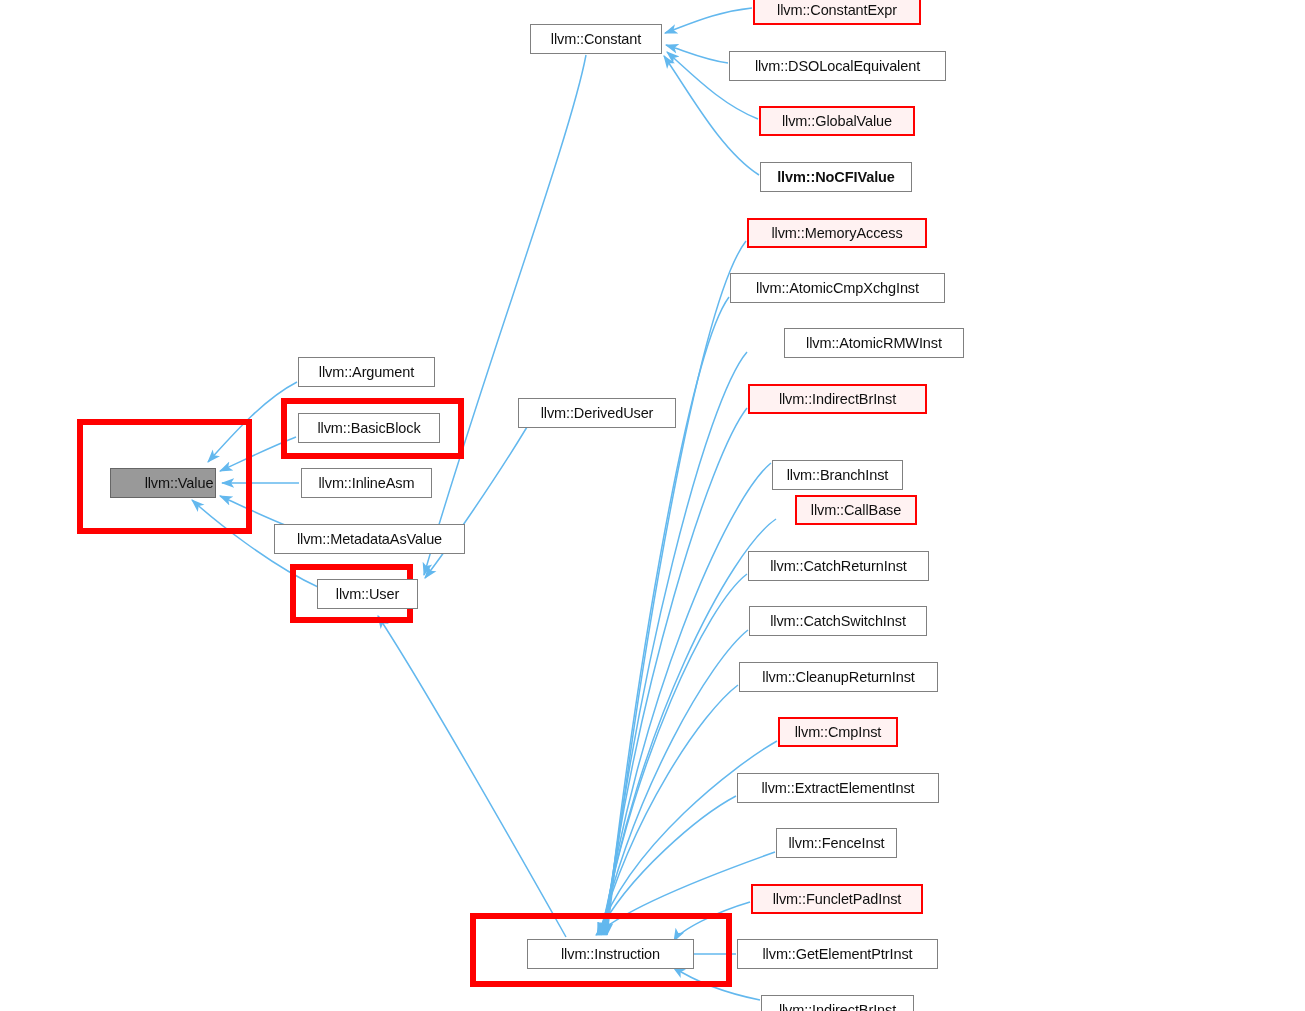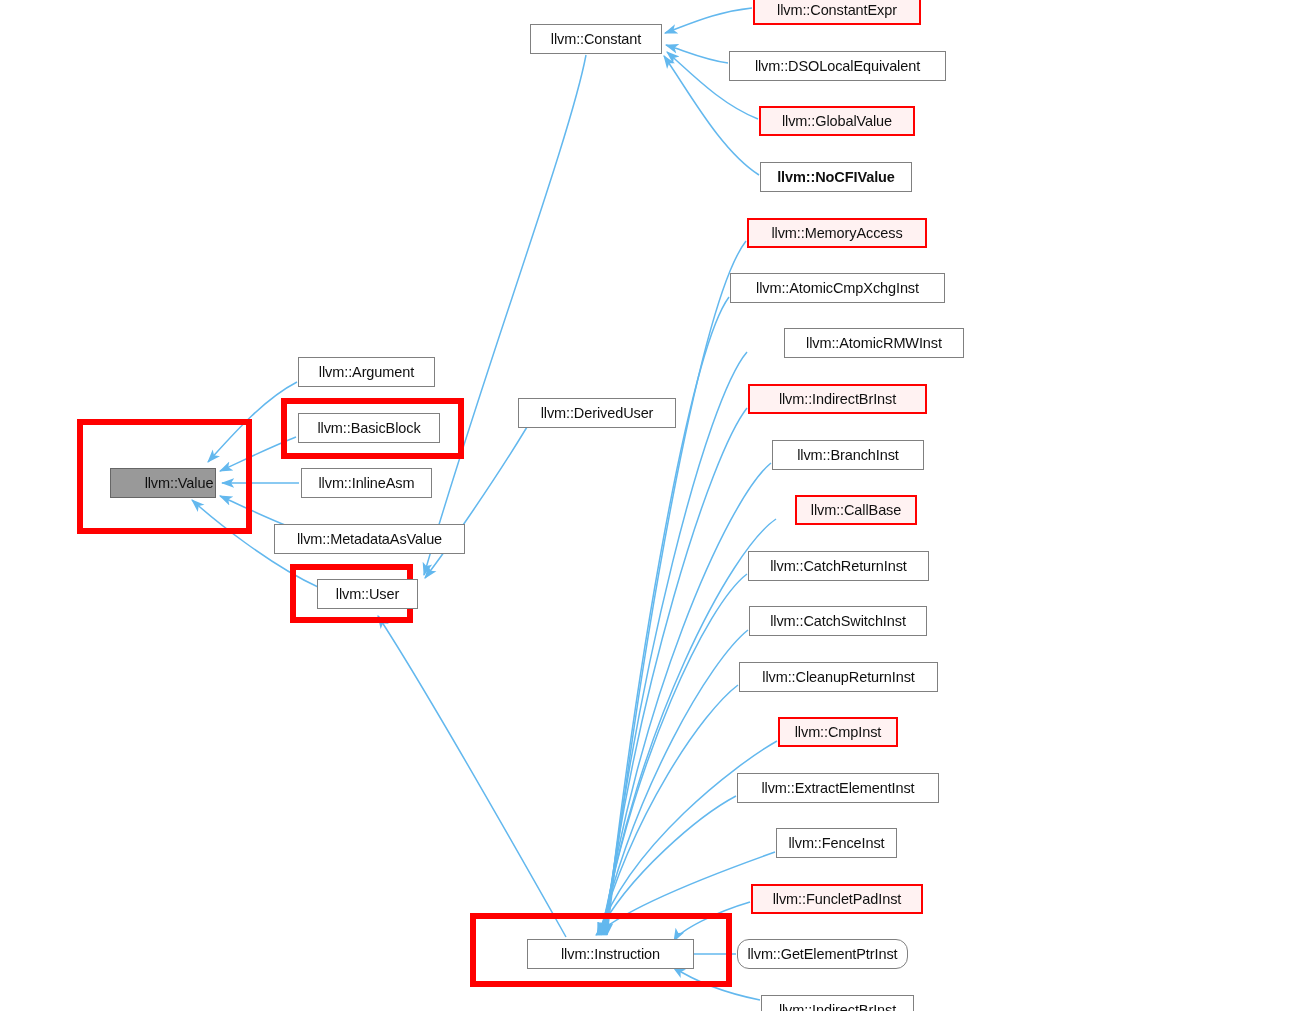--- a/index.html
+++ b/index.html
@@ -116,30 +116,30 @@
 
   <div class="node" style="left:530px; top:24px;  width:132px;">llvm::Constant</div>
   <div class="node hl" style="left:753px; top:-5px;  width:168px;">llvm::ConstantExpr</div>
   <div class="node" style="left:729px; top:51px;  width:217px;">llvm::DSOLocalEquivalent</div>
   <div class="node hl" style="left:759px; top:106px; width:156px;">llvm::GlobalValue</div>
   <div class="node" style="left:760px; top:162px; width:152px;font-weight:bold;">llvm::NoCFIValue</div>
   <div class="node hl" style="left:747px; top:218px; width:180px;">llvm::MemoryAccess</div>
   <div class="node" style="left:730px; top:273px; width:215px;">llvm::AtomicCmpXchgInst</div>
   <div class="node" style="left:784px; top:328px; width:180px;">llvm::AtomicRMWInst</div>
   <div class="node hl" style="left:748px; top:384px; width:179px;">llvm::IndirectBrInst</div>
-  <div class="node" style="left:772px; top:440px; width:152px;">llvm::BranchInst</div>
+  <div class="node" style="left:772px; top:460px; width:131px;">llvm::BranchInst</div>
   <div class="node hl" style="left:795px; top:495px; width:122px;">llvm::CallBase</div>
   <div class="node" style="left:748px; top:551px; width:181px;">llvm::CatchReturnInst</div>
   <div class="node" style="left:749px; top:606px; width:178px;">llvm::CatchSwitchInst</div>
   <div class="node" style="left:739px; top:662px; width:199px;">llvm::CleanupReturnInst</div>
   <div class="node hl" style="left:778px; top:717px; width:120px;text-align:right;">llvm::CmpInst</div>
   <div class="node" style="left:737px; top:773px; width:202px;">llvm::ExtractElementInst</div>
   <div class="node" style="left:776px; top:828px; width:121px;">llvm::FenceInst</div>
   <div class="node hl" style="left:751px; top:884px; width:172px;">llvm::FuncletPadInst</div>
-  <div class="node" style="left:737px; top:939px; width:171px;border-radius:12px;">llvm::GetElementPtrInst</div>
+  <div class="node" style="left:737px; top:939px; width:201px;">llvm::GetElementPtrInst</div>
   <div class="node" style="left:761px; top:995px; width:153px;">llvm::IndirectBrInst</div>
 
   <div class="node" style="left:518px; top:398px; width:158px;">llvm::DerivedUser</div>
 
   <div class="node" style="left:298px; top:357px; width:137px;">llvm::Argument</div>
   <div class="node" style="left:298px; top:413px; width:142px;">llvm::BasicBlock</div>
   <div class="node" style="left:301px; top:468px; width:131px;">llvm::InlineAsm</div>
   <div class="node" style="left:274px; top:524px; width:191px;">llvm::MetadataAsValue</div>
   <div class="node" style="left:317px; top:579px; width:101px;">llvm::User</div>
 

